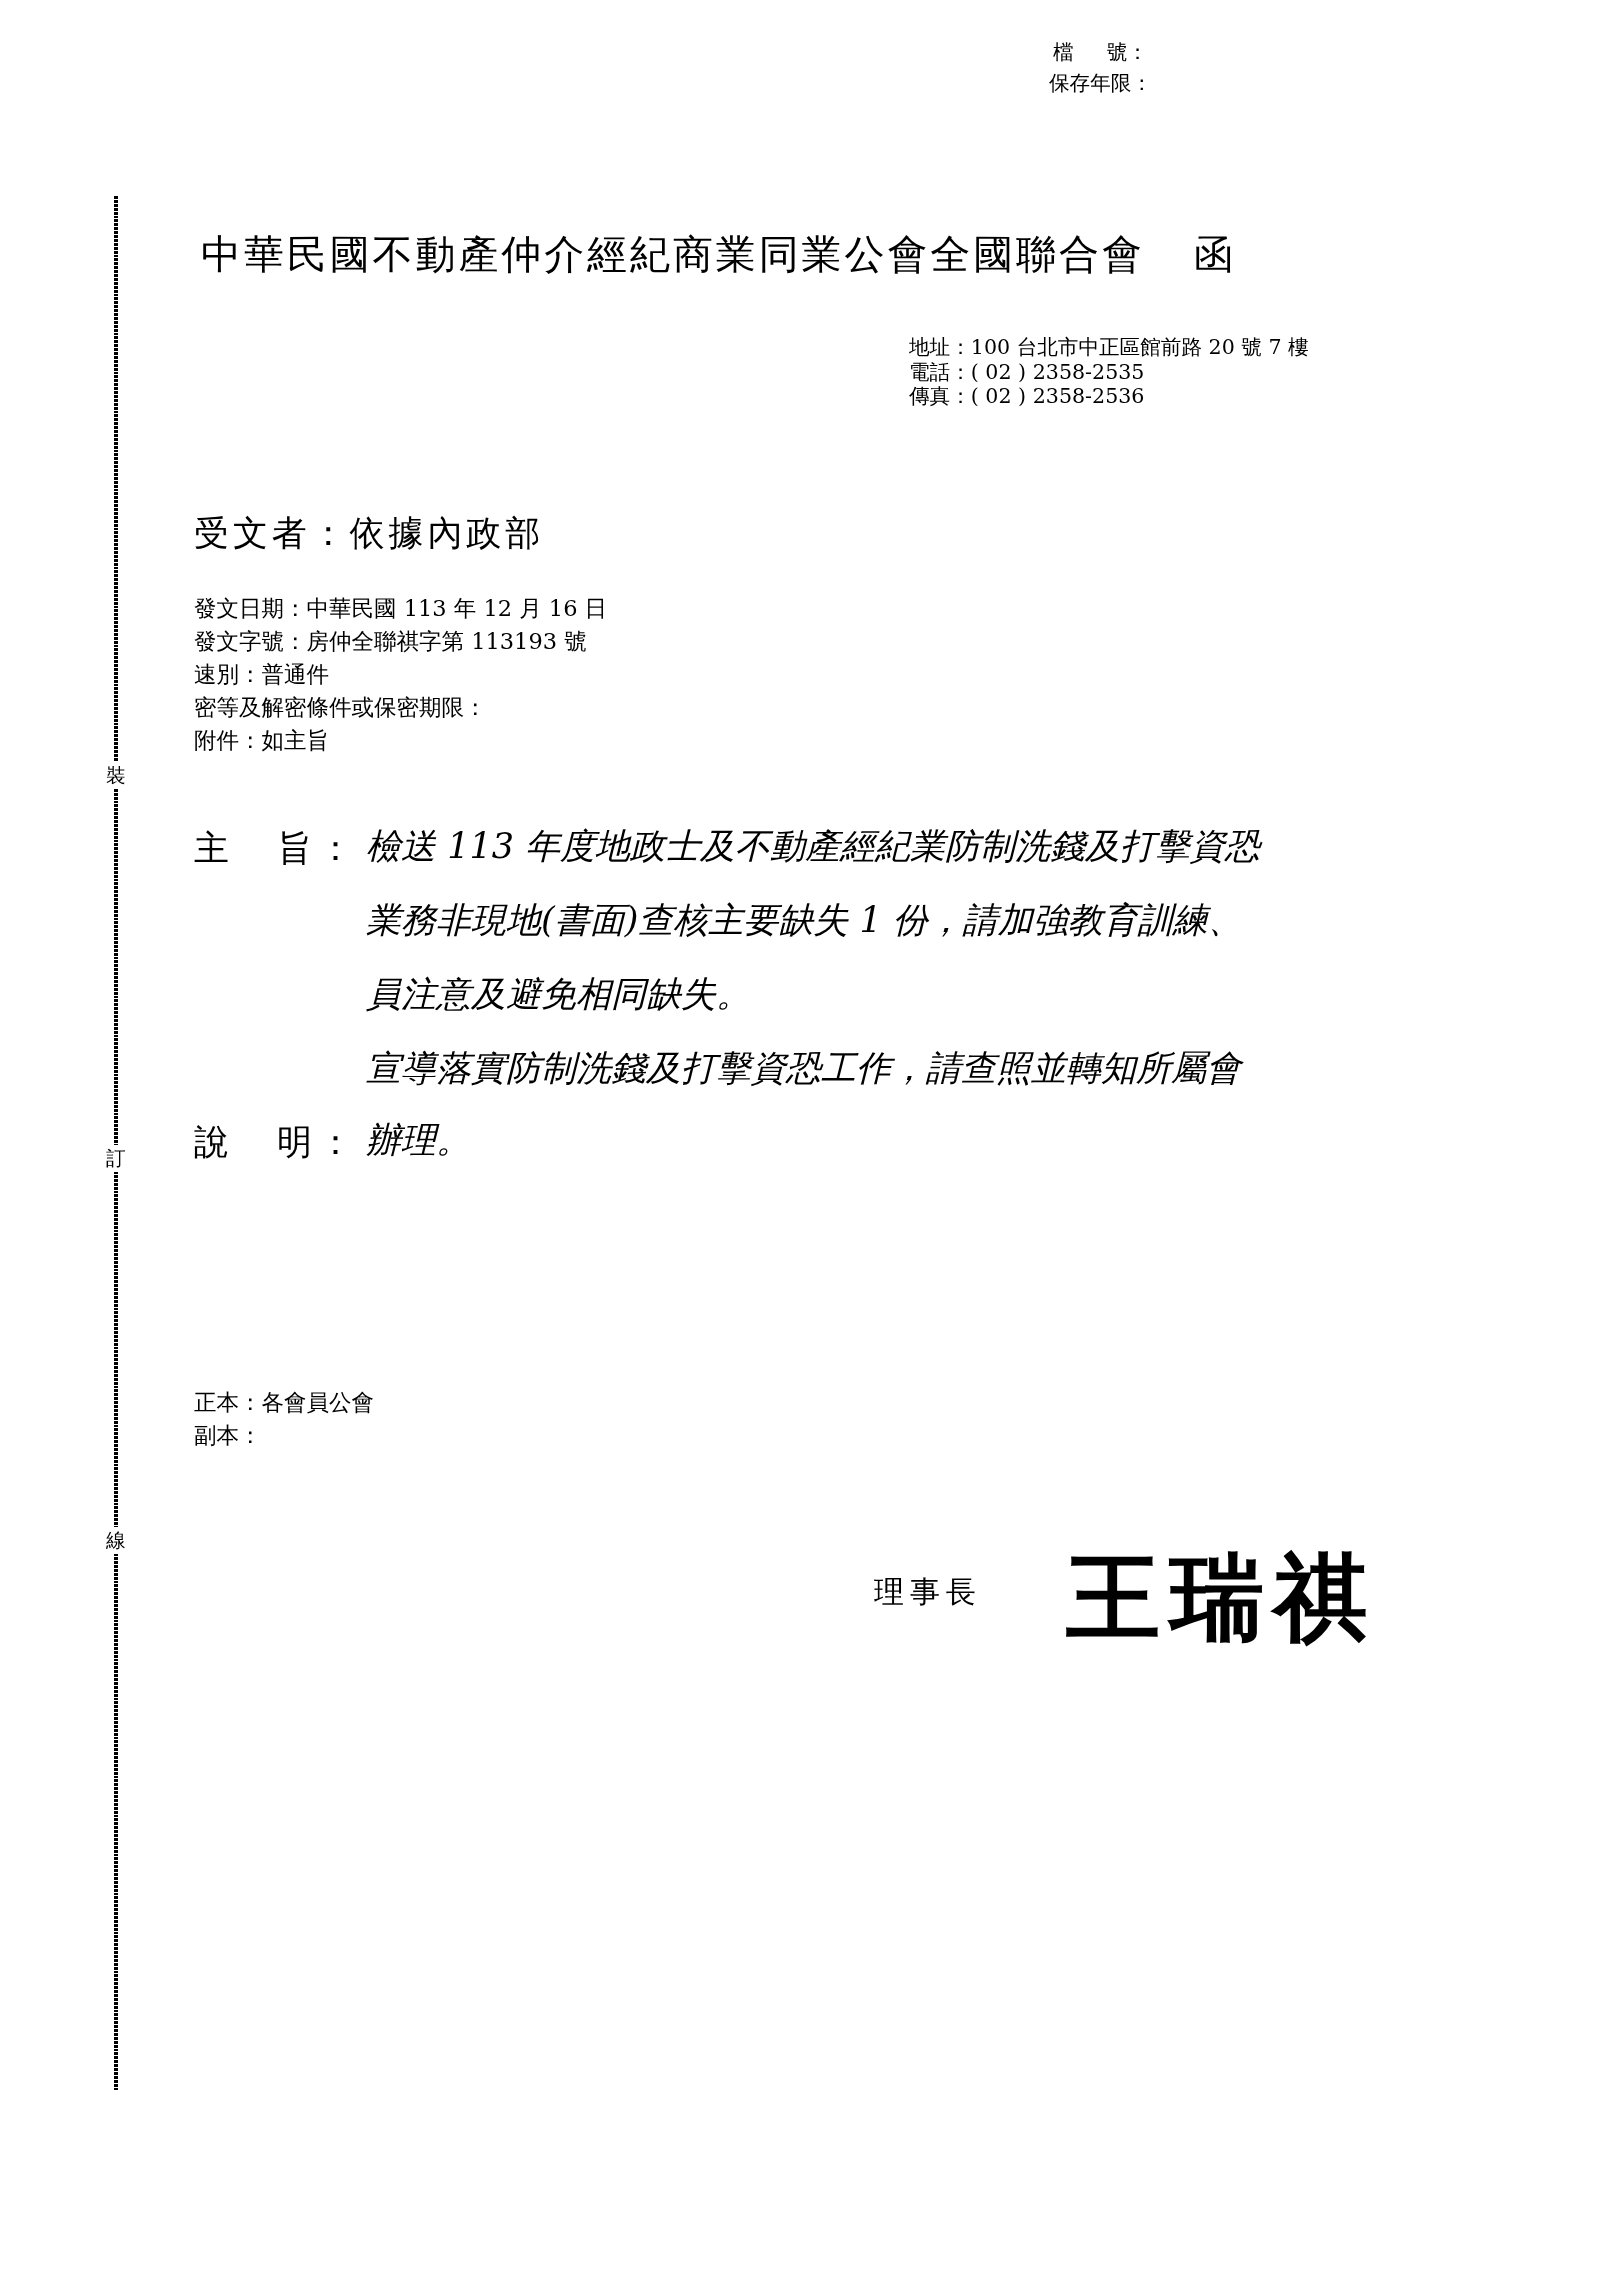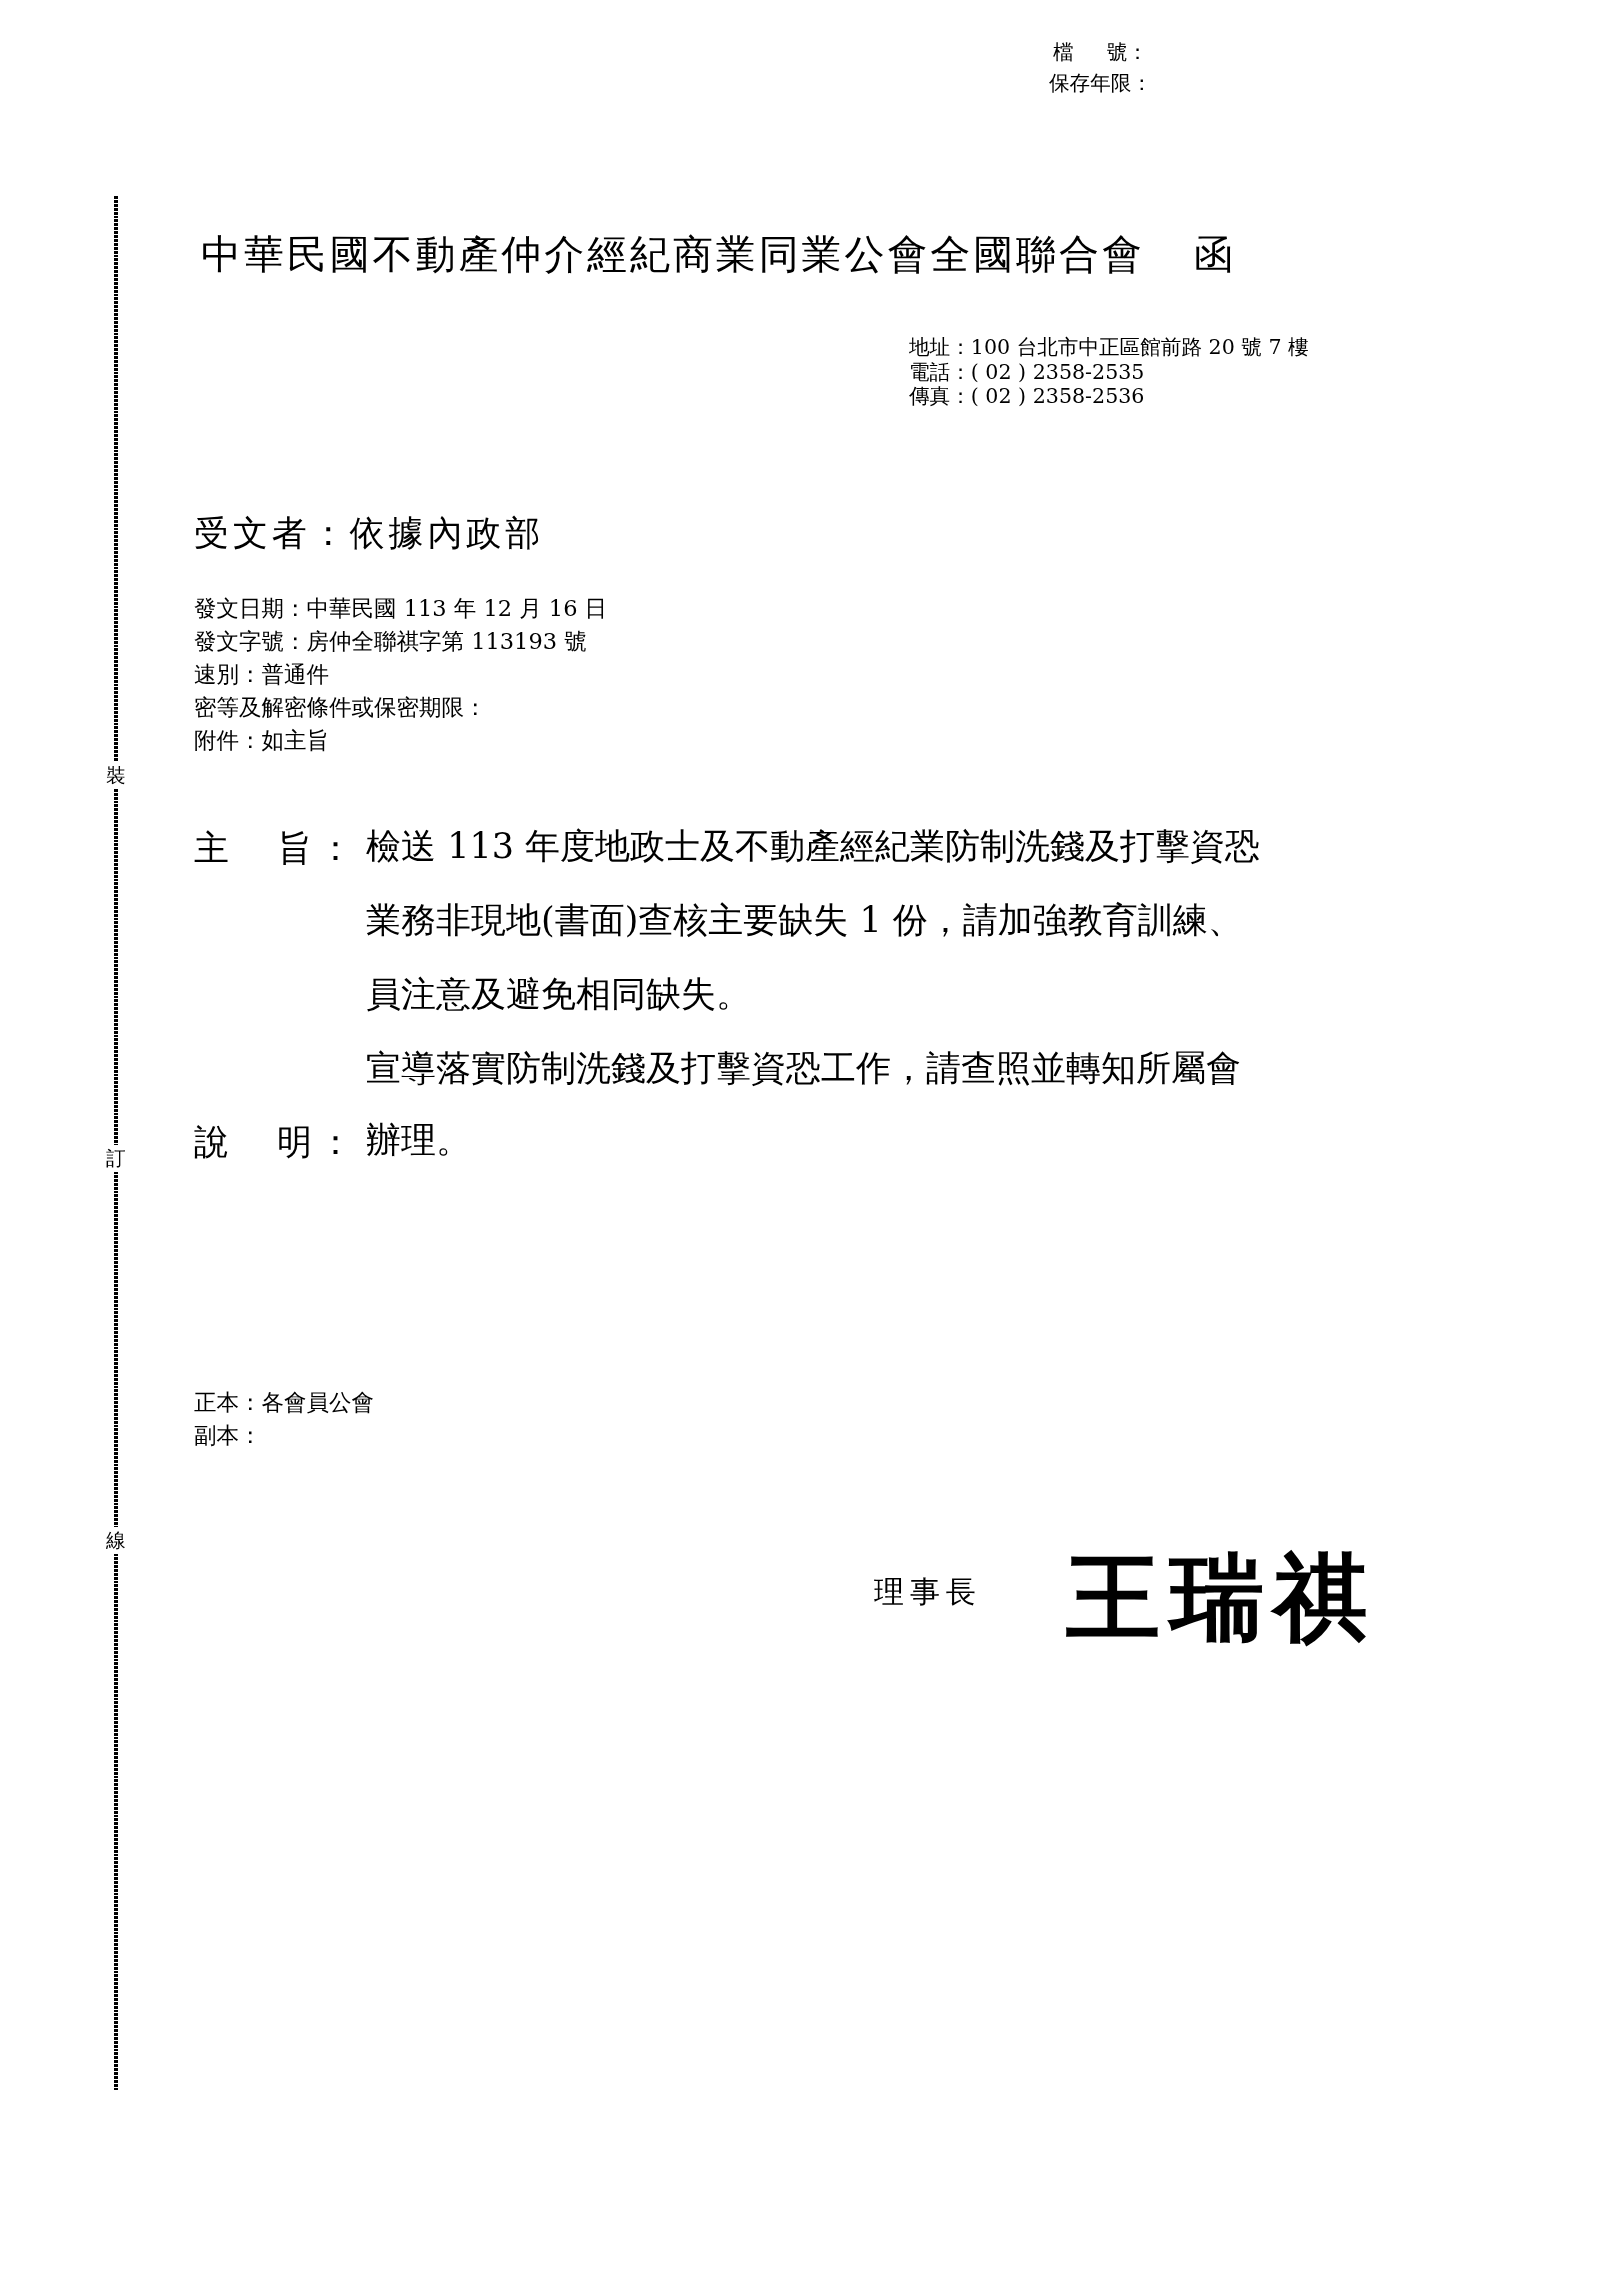--- a/index.html
+++ b/index.html
@@ -16,21 +16,21 @@
   .title { left: 201px; top: 227px; font-size: 40px; letter-spacing: 2.9px; }
   .title .doc-type { margin-left: 49px; }
   .contact { left: 909px; top: 319px; font-size: 20.6px; line-height: 24.5px; margin-top: 16px; }
   .recipient { left: 194px; top: 510px; font-size: 35px; letter-spacing: 3.9px; }
   .meta { left: 194px; top: 592px; font-size: 22.5px; line-height: 33px; }
   .section { position: absolute; left: 194px; font-size: 35px; }
   .section .lbl { position: absolute; left: 0; top: 0; width: 176px; }
   .section .lbl .a { position: absolute; left: 0; }
   .section .lbl .b { position: absolute; left: 83px; }
   .section .lbl .c { position: absolute; left: 124px; }
-  .section .lines { position: absolute; left: 172px; top: 0; }
+  .section .lines { position: absolute; left: 172px; top: 0; font-style: italic; }
   .section .line { height: 74px; line-height: 43px; white-space: nowrap; }
   .subject { top: 825px; }
   .explain { top: 1119px; }
   .copies { left: 194px; top: 1386px; font-size: 22.5px; line-height: 33px; }
   .sig-title { left: 874px; top: 1572px; font-size: 30px; letter-spacing: 5.9px; }
   .sig-name { left: 1066px; top: 1535px; font-size: 94px; font-weight: bold;
               font-family: "DejaVu Sans", "Liberation Sans", sans-serif; letter-spacing: 9.8px; }
 </style>
 </head>
 <body>

